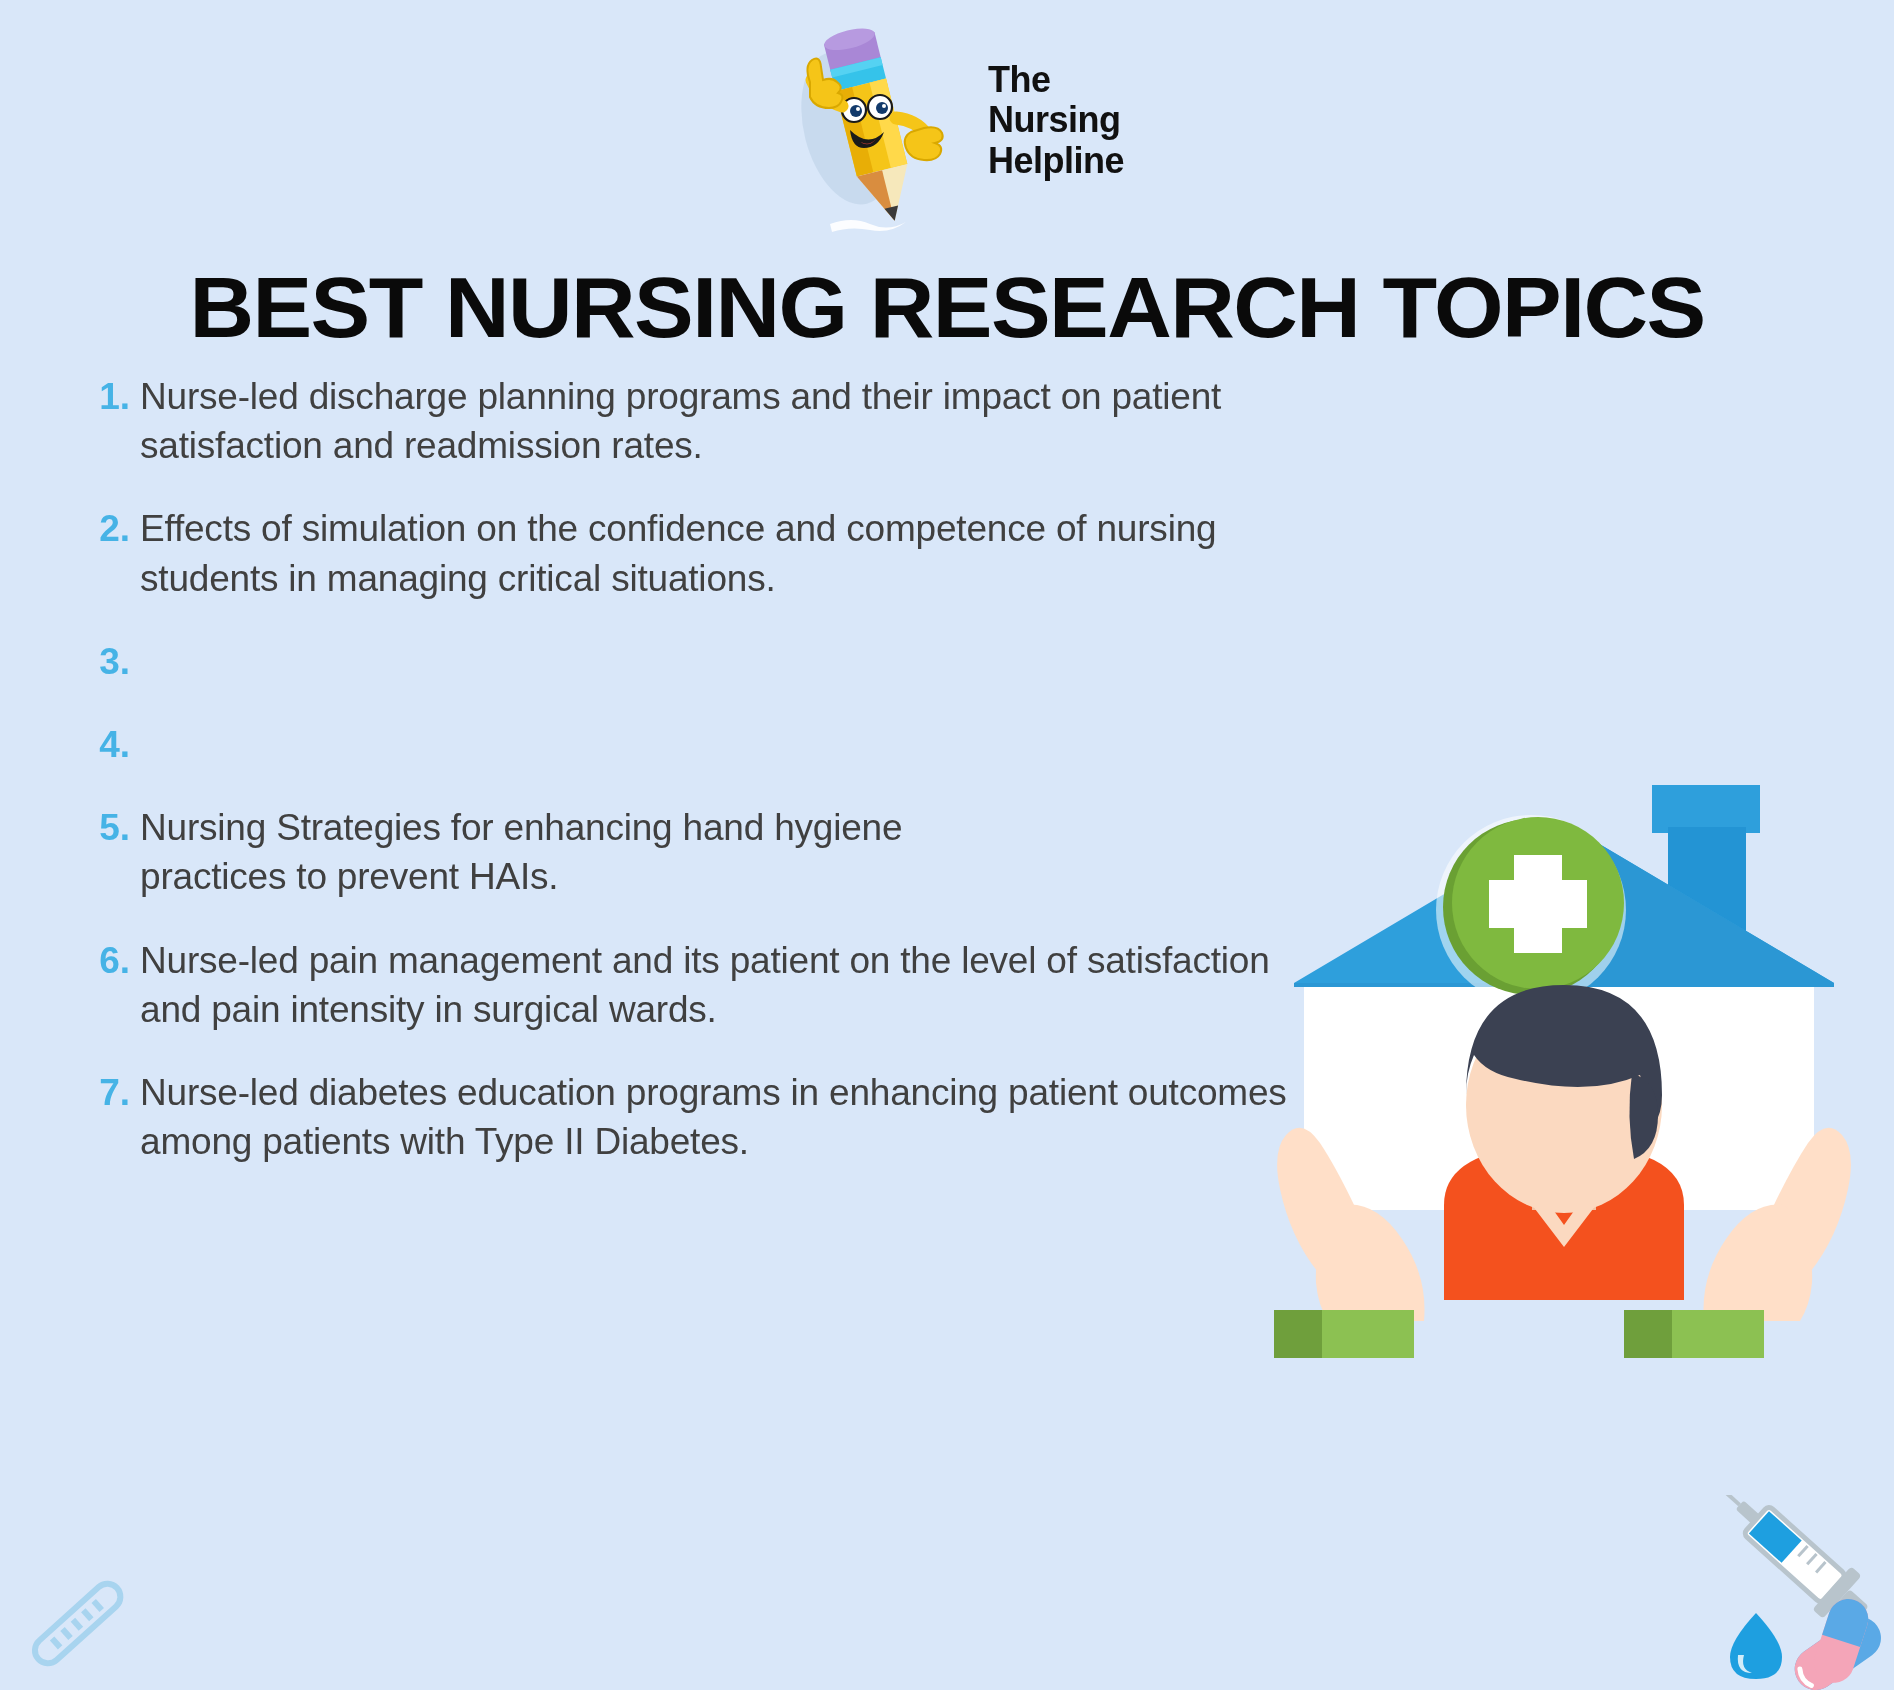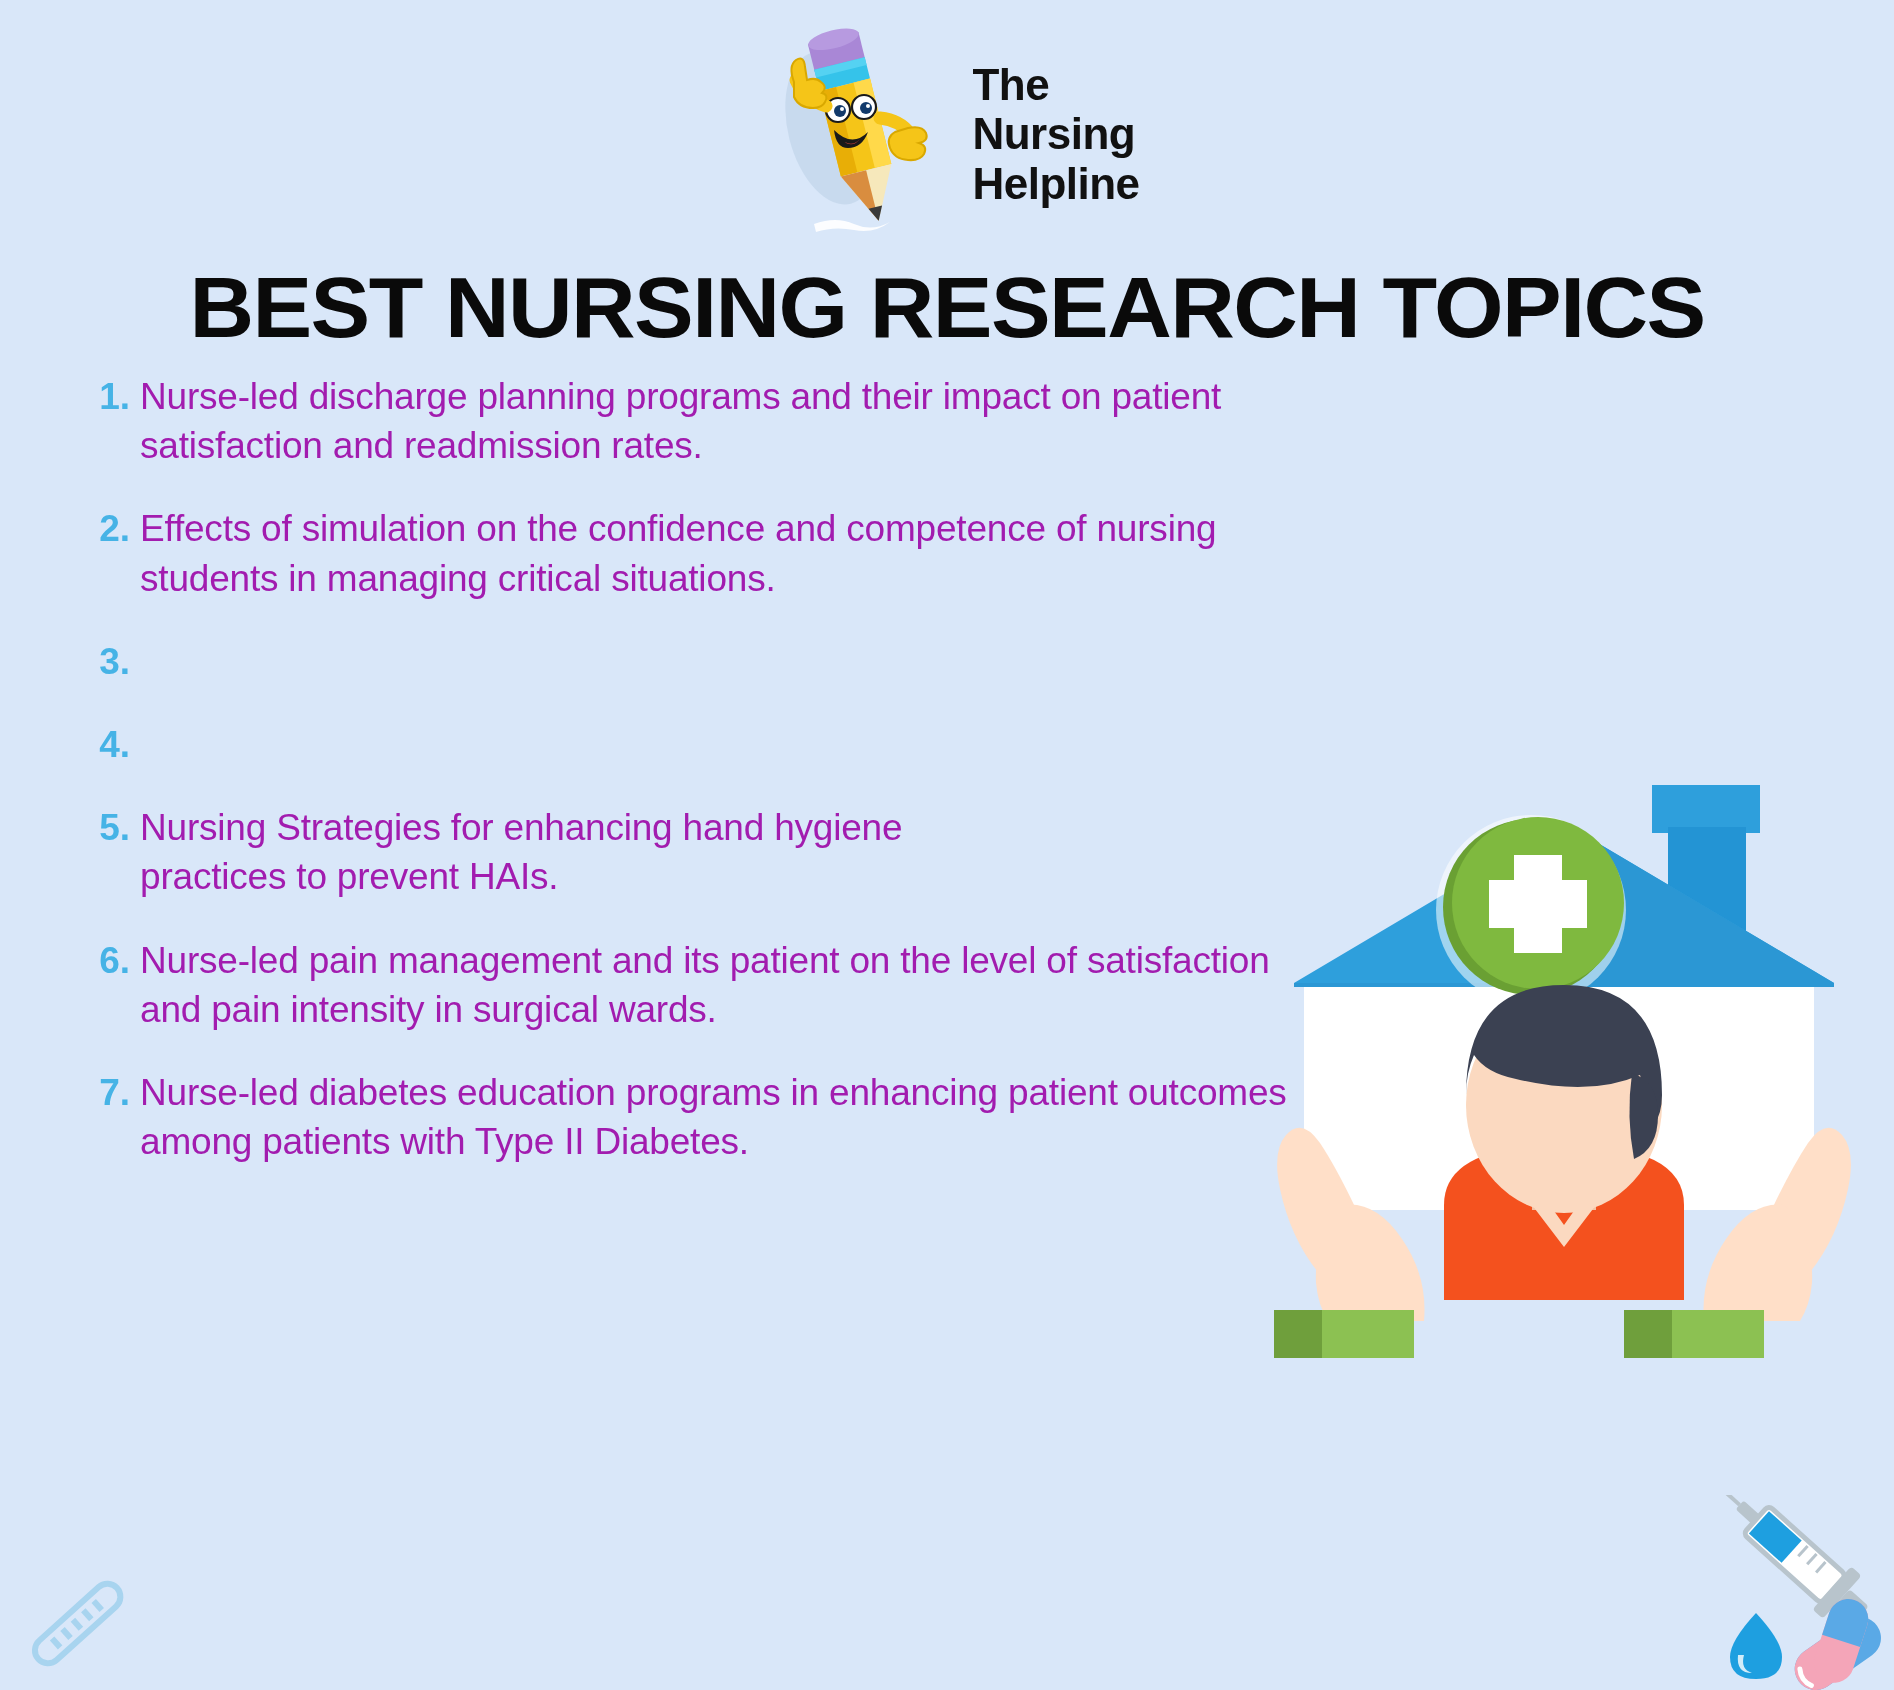--- a/index.html
+++ b/index.html
@@ -14,21 +14,21 @@
   .logo-block{
     position:absolute; left:0; right:0; top:20px;
     display:flex; justify-content:center; align-items:flex-start;
     gap:18px; height:230px;
   }
   .mascot{ position:relative; width:200px; height:230px; }
   .mascot svg{ position:absolute; left:0; top:0; }
   .logo-text{
     display:flex; flex-direction:column; justify-content:center;
     padding-top:40px;
-    font-weight:bold; font-size:44px; line-height:1.12;
+    font-weight:bold; font-size:36px; line-height:1.12;
     color:#111; letter-spacing:-0.5px;
     font-family:"Liberation Sans", sans-serif;
   }
   .logo-text span{ display:block; }
 
   
   .page-title{
     position:absolute; left:0; right:0; top:258px;
     text-align:center;
     font-family:"Liberation Sans", sans-serif;
@@ -57,21 +57,21 @@
     text-align:right;
     padding-right:10px;
     color:#46b3e6;
     font-weight:bold;
     font-size:37px;
     line-height:1.33;
     font-family:"Liberation Sans", sans-serif;
   }
   .topic-text{
     flex:1 1 auto;
-    color:#a21caf;
+    color:#404040;
     font-size:37px;
     line-height:1.33;
     font-weight:500;
     letter-spacing:-0.2px;
     font-family:"Liberation Sans", sans-serif;
     max-width:1180px;
   }
   .topic-item.narrow .topic-text{ max-width:880px; }
 
   

